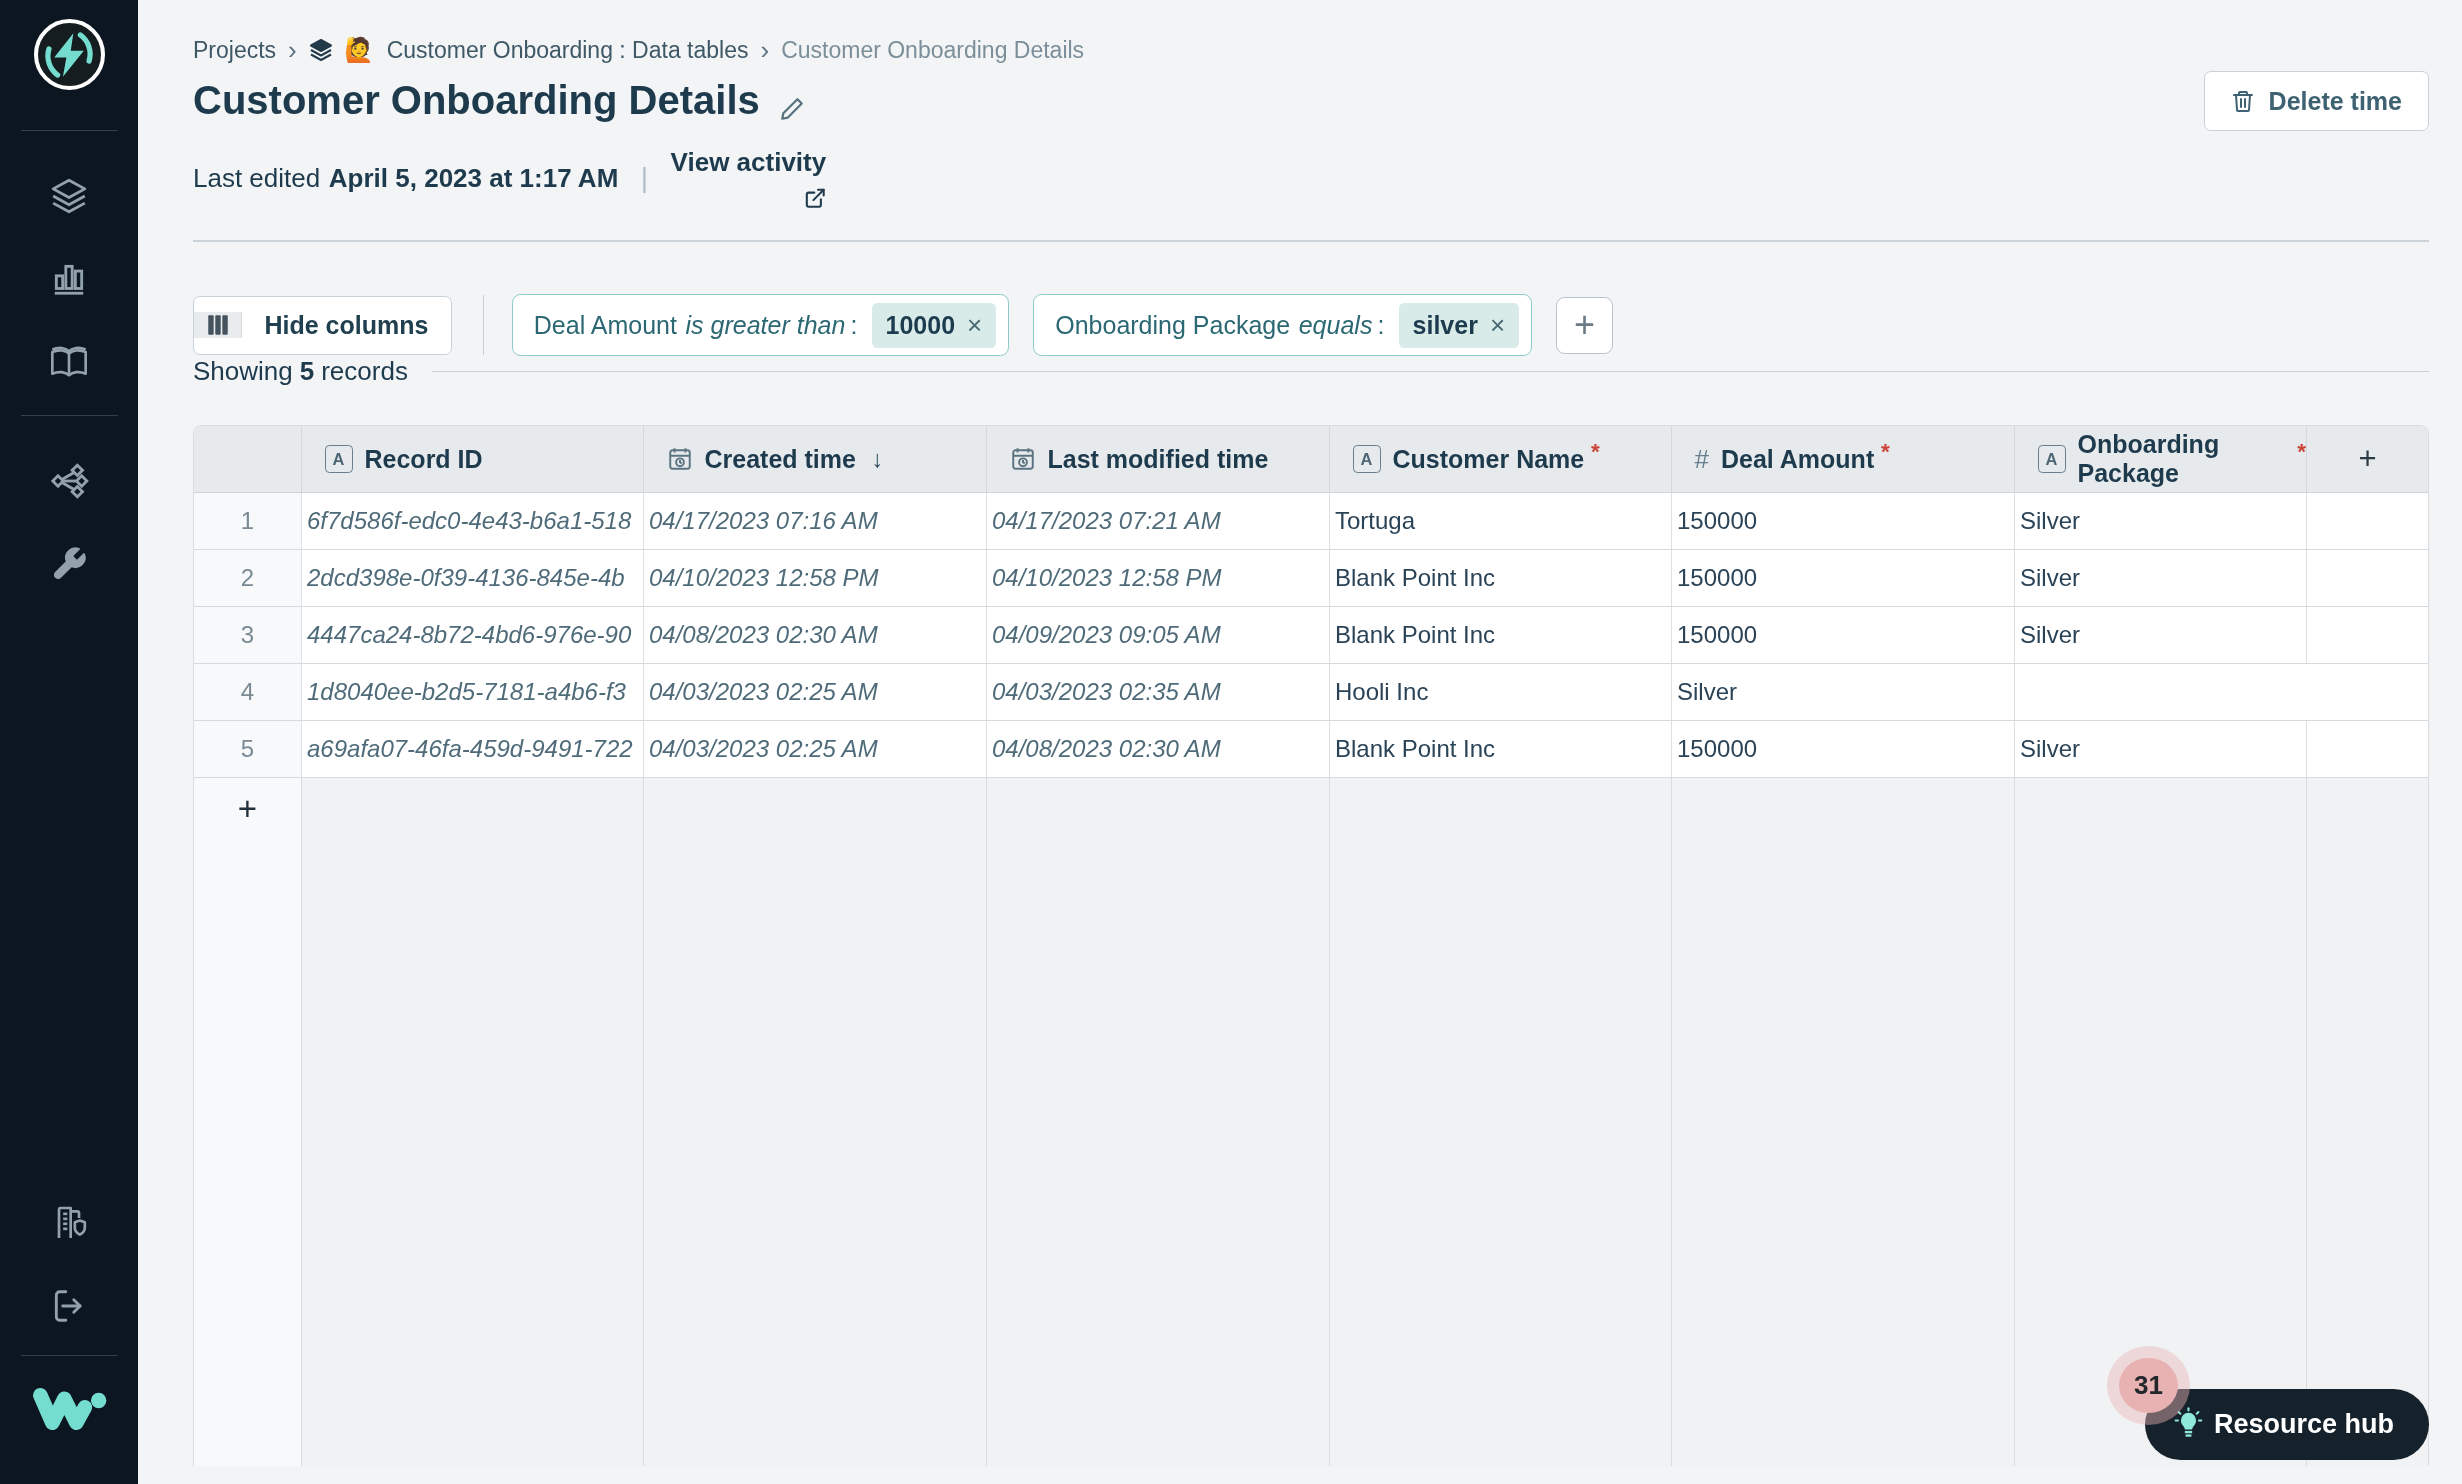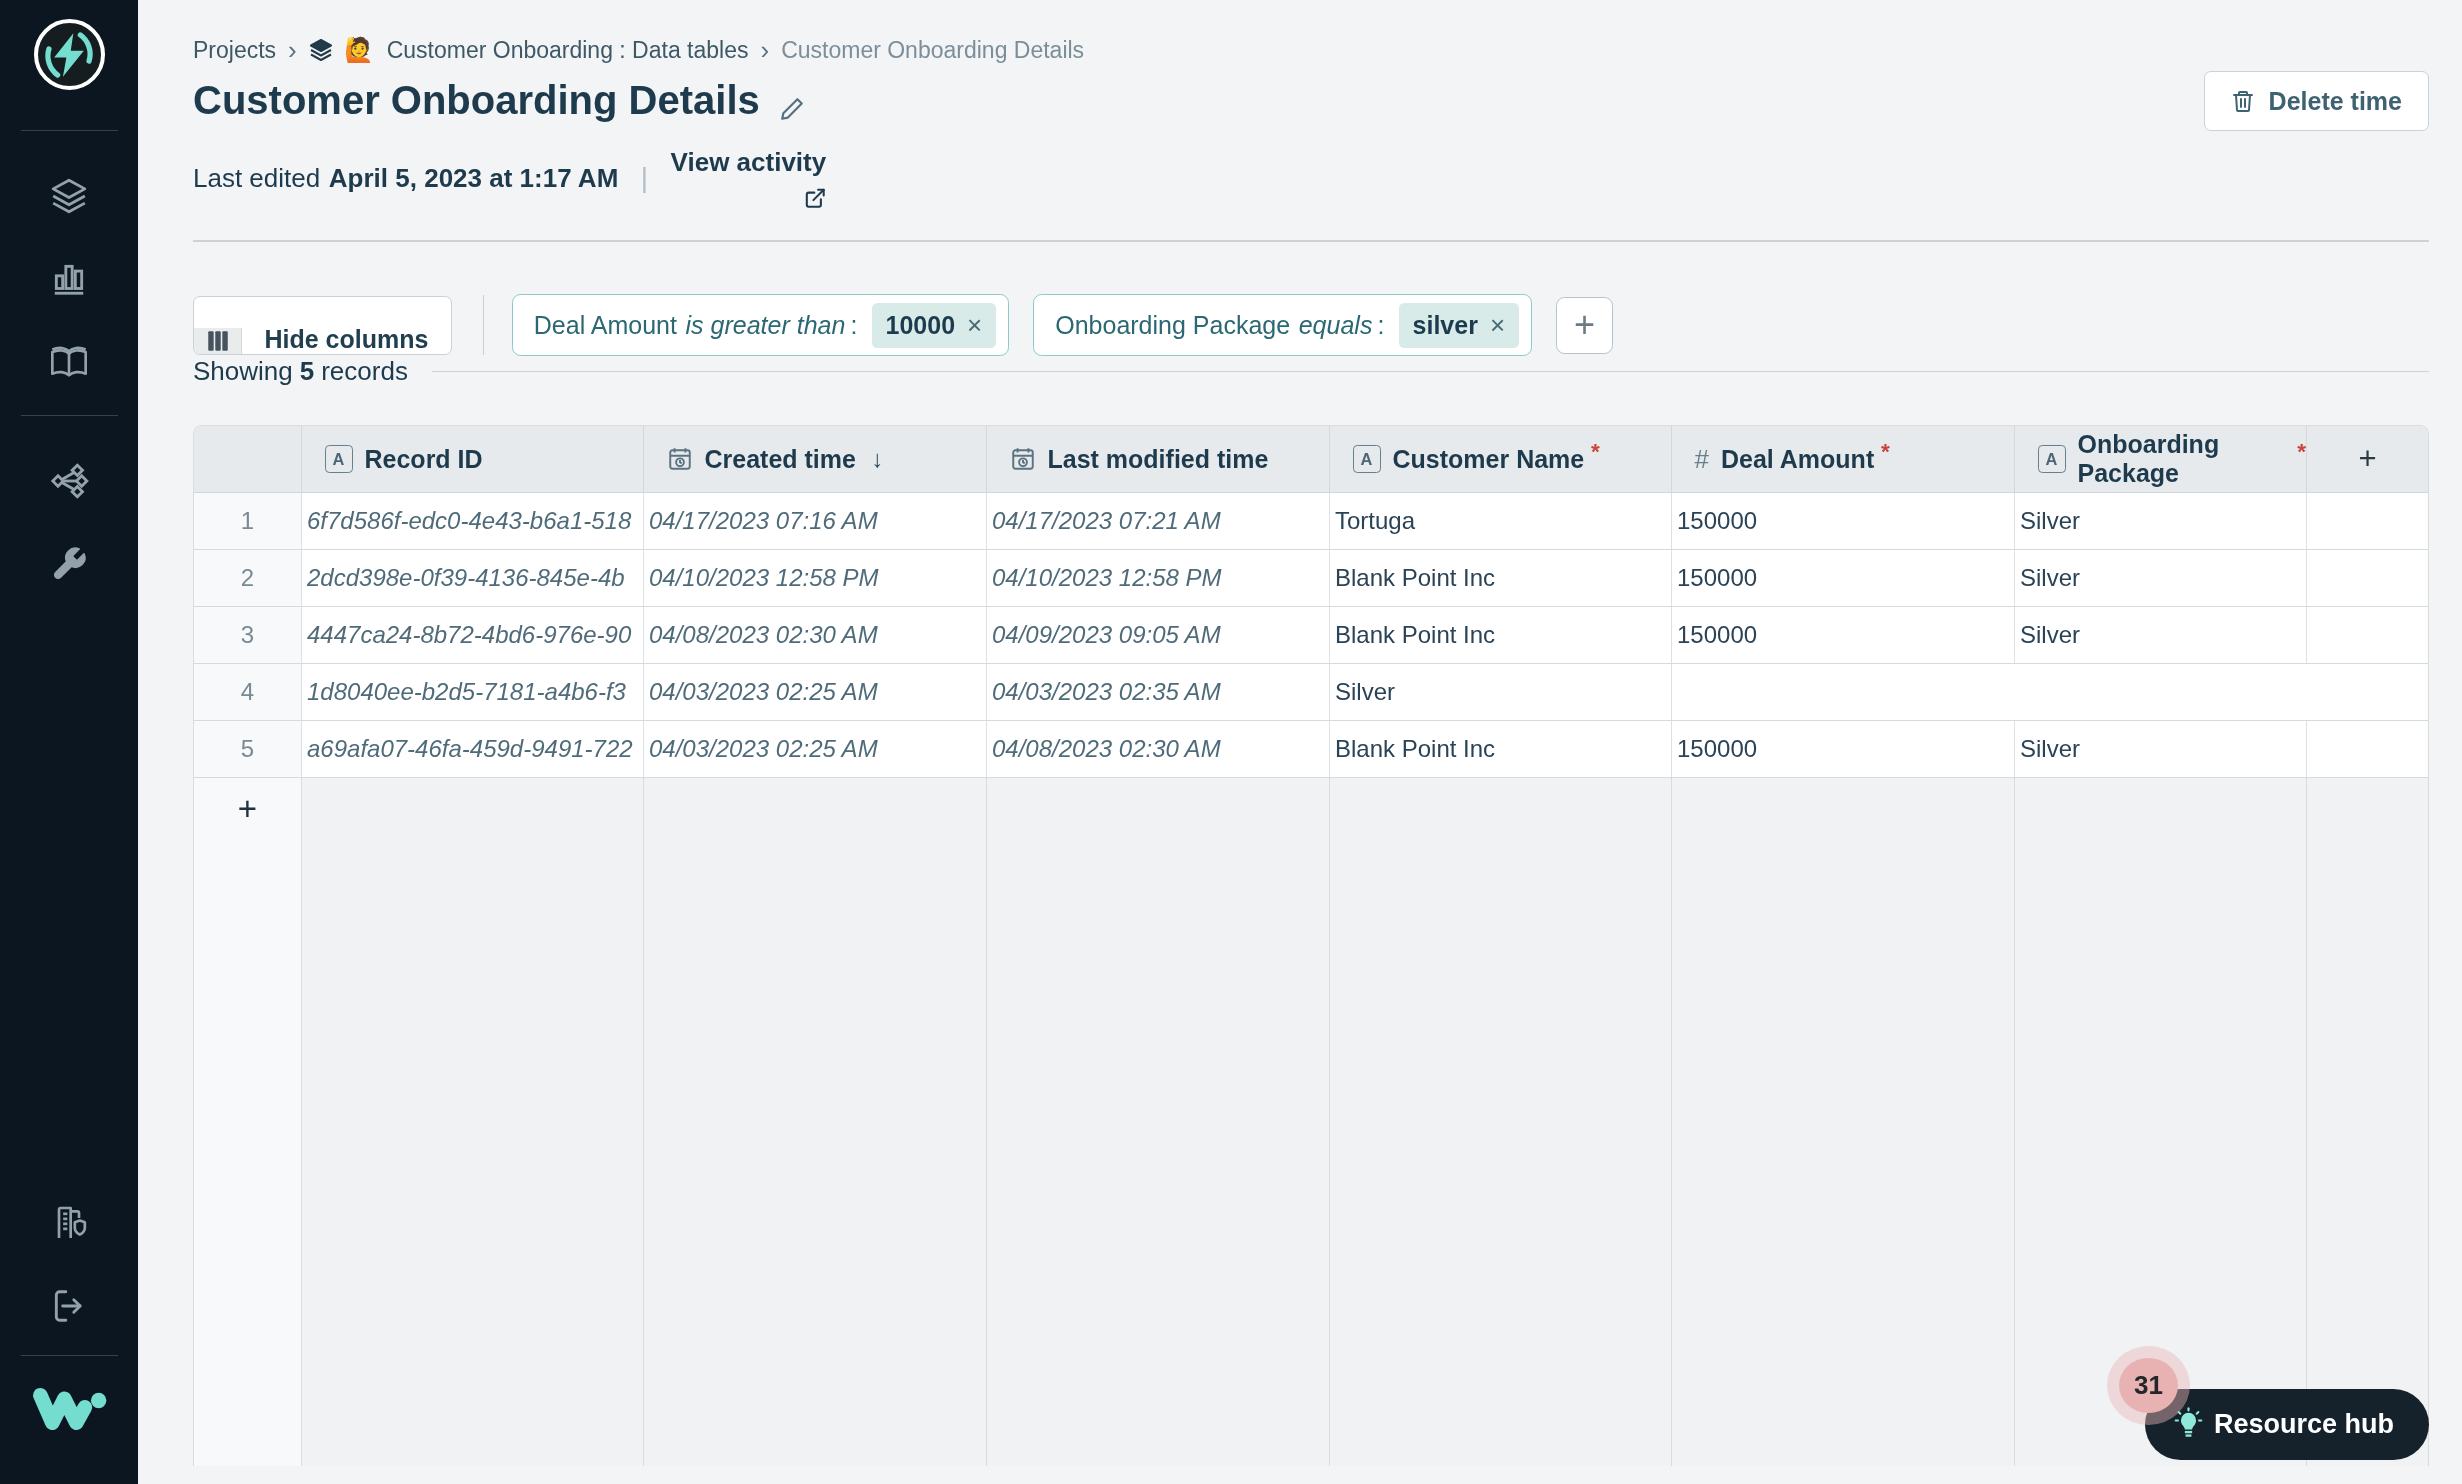--- a/index.html
+++ b/index.html
@@ -46,21 +46,21 @@
     background:#ffffff; border:0.9px solid #c9d2d8; border-radius:7px;
     display:flex; align-items:center; gap:14px; cursor:pointer;
     font-size:25px; font-weight:bold; color:#3e6272;
   }
 
   .rule { margin-top:31px; height:1.7px; background:#ccd3d8; }
 
   
   .toolbar { margin-top:52px; display:flex; align-items:center; }
   .hidecols-btn {
-    height:59px; display:flex; align-items:flex-end; background:#ffffff;
+    height:59px; display:flex; align-items:center; background:#ffffff;
     border:0.9px solid #c9d2d8; border-radius:7px; overflow:hidden; cursor:pointer;
   }
   .hidecols-icon { width:48px; background:#e9eced; border-right:0.9px solid #d4d9dc; display:flex; align-items:center; justify-content:center; }
   .hidecols-label { display:flex; align-items:center; padding:0 22.5px; font-size:25px; font-weight:bold; color:#21404f; }
   .toolbar-vr { width:0.9px; height:60px; background:#c8d0d5; margin:0 28px 0 31px; }
   .chip {
     height:62px; background:#ffffff; border:1.7px solid #8cc9c9; border-radius:8.6px;
     display:flex; align-items:center; padding:0 12px 0 21px; margin-right:24px;
     font-size:25px; color:#2b6873; cursor:pointer;
   }
@@ -395,20 +395,21 @@
       <div class="td">150000</div>
       <div class="td">Silver</div>
       <div class="td td-add-col"></div>
     </div>
 
     <div class="grid-row tbl-row">
       <div class="td td-num">4</div>
       <div class="td td-italic">1d8040ee-b2d5-7181-a4b6-f3</div>
       <div class="td td-italic">04/03/2023 02:25 AM</div>
       <div class="td td-italic">04/03/2023 02:35 AM</div>
+      <div class="td">Hooli Inc</div>
       <div class="td">Silver</div>
       <div class="td td-add-col"></div>
     </div>
 
     <div class="grid-row tbl-row">
       <div class="td td-num">5</div>
       <div class="td td-italic">a69afa07-46fa-459d-9491-722</div>
       <div class="td td-italic">04/03/2023 02:25 AM</div>
       <div class="td td-italic">04/08/2023 02:30 AM</div>
       <div class="td">Blank Point Inc</div>

